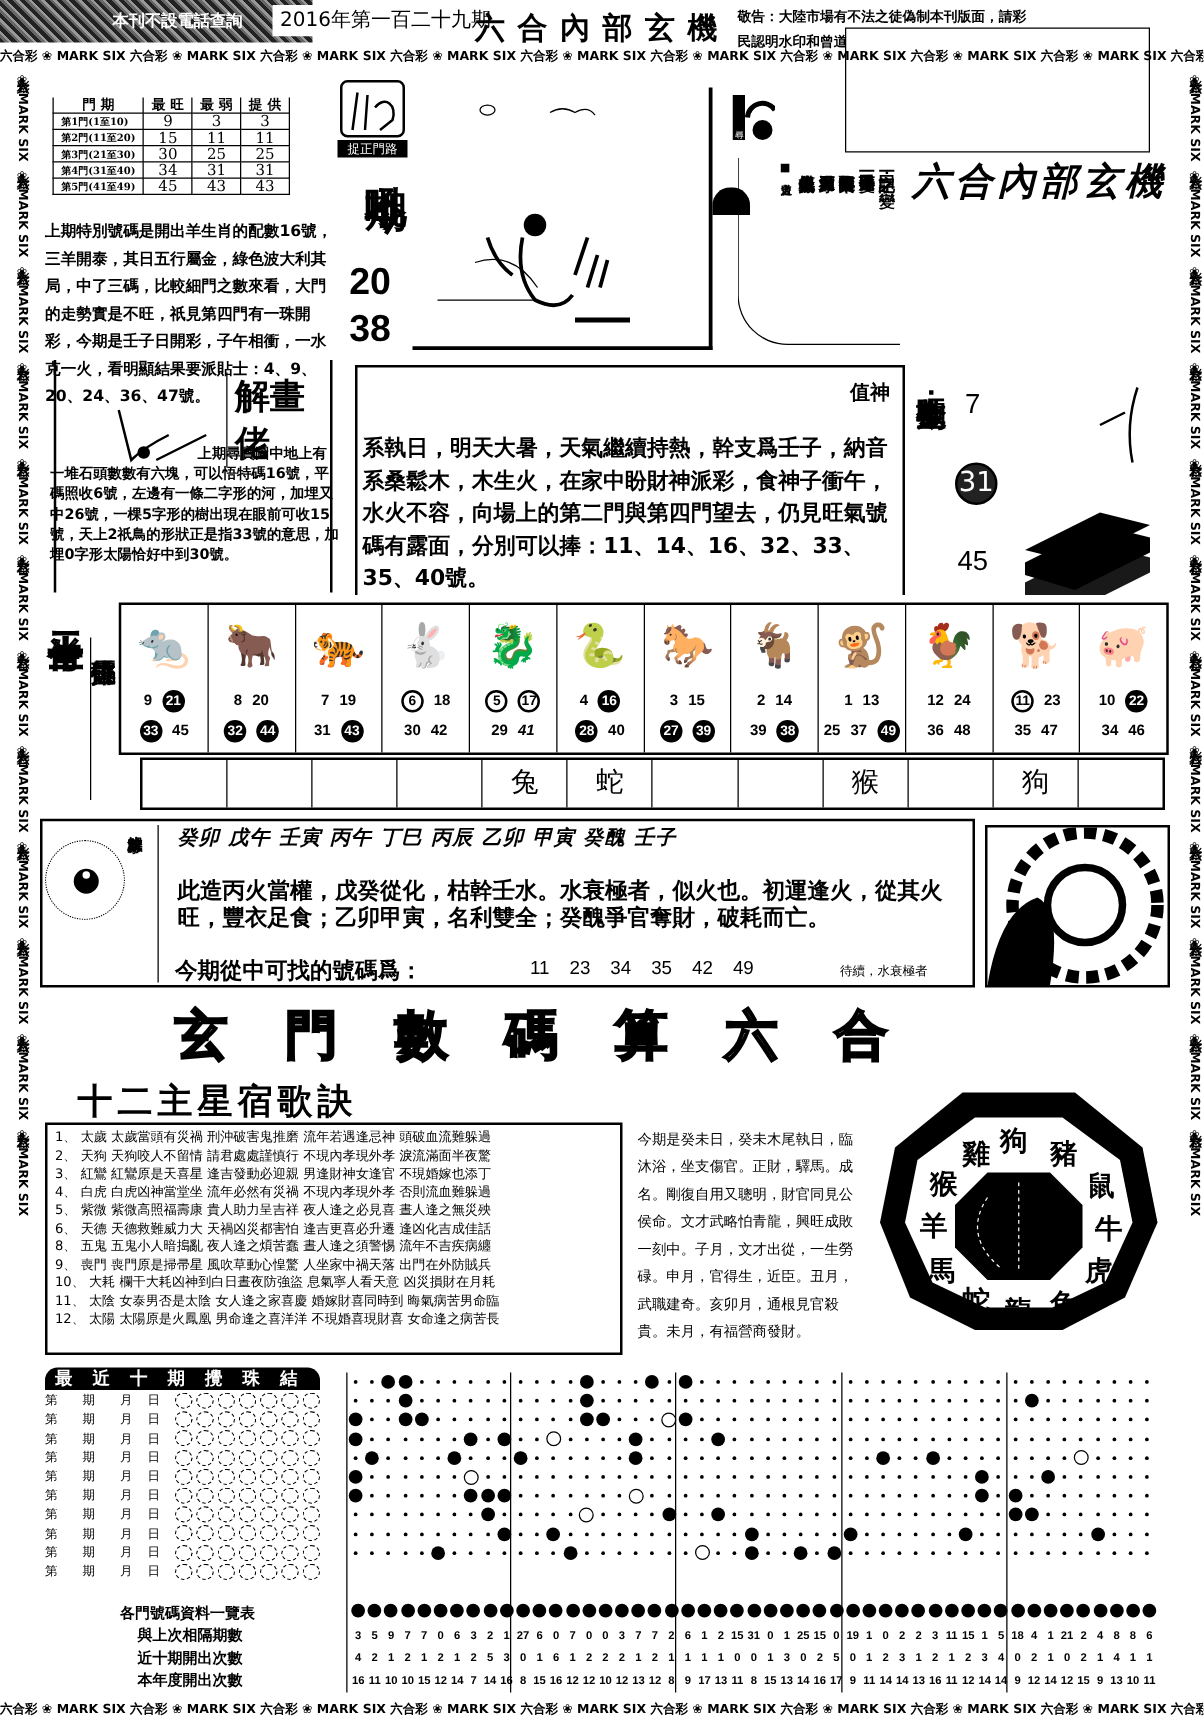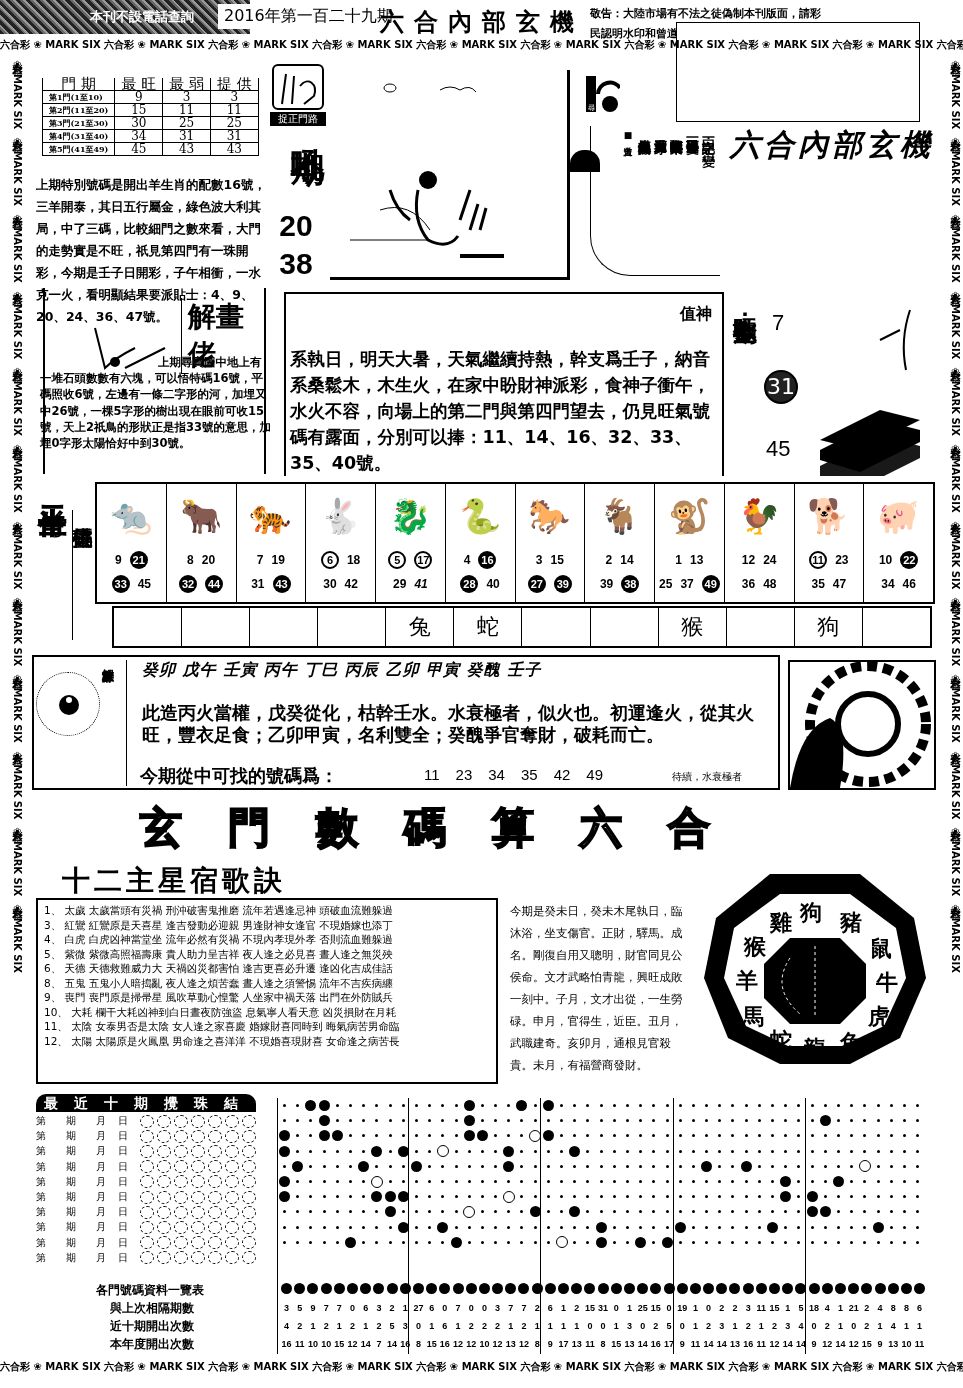--- a/index.html
+++ b/index.html
@@ -11,21 +11,21 @@
   .side-strip.left { left:2px; }
   .side-strip.right { left:940px; }
   .header-dark { position:absolute; left:0; top:0; width:250px; height:34px; background: repeating-linear-gradient(45deg,#222 0 3px,#666 3px 5px,#999 5px 7px); }
   .header-dark .lbl { position:absolute; left:90px; top:8px; color:#fff; font-size:13px; font-weight:bold; }
   .issue { position:absolute; left:218px; top:4px; font-size:16px; background:#fff; padding:2px 6px; }
   .main-title { position:absolute; left:380px; top:6px; font-size:24px; font-weight:bold; letter-spacing:10px; }
   .warn { position:absolute; left:590px; top:4px; font-size:11px; line-height:20px; font-weight:bold; width:240px; }
   .whitebox { position:absolute; left:676px; top:22px; width:244px; height:100px; background:#fff; border:1px solid #000; }
   table.gate { position:absolute; left:42px; top:78px; border-collapse:collapse; font-size:13px; }
   table.gate td, table.gate th { border:1px solid #000; padding:0 6px; height:12px; line-height:12px; text-align:center; font-family:"DejaVu Serif", serif; font-size:12px; }
-  table.gate th { font-weight:normal; font-size:15px; border-top:none; }
+  table.gate th { font-weight:bold; font-size:11px; border-top:none; }
   table.gate td.gl { font-size:8px; font-weight:bold; text-align:left; background:#fff; }
   .para { position:absolute; font-weight:bold; font-size:13px; line-height:20px;margin-top:20px; }
   .big-v { position:absolute; font-weight:bold; font-size:34px; line-height:36px; font-family:"Liberation Sans", sans-serif; text-align:center; }
   .frame { position:absolute; border:2px solid #000; }
   .sketch { stroke:#000; fill:none; }
   .zodiac-grid { position:absolute; left:95px; top:482px; width:840px; height:122px; border:2px solid #000; display:flex; }
   .zcell { flex:1; border-right:1px solid #000; display:flex; flex-direction:column; align-items:center; }
   .zcell:last-child { border-right:none; }
   .zimg { height:64px; width:100%; display:flex; align-items:center; justify-content:center; font-size:34px; }
   .znums { font-size:12px; font-weight:bold; line-height:24px; text-align:center; font-family:"Liberation Sans", sans-serif; }
@@ -278,20 +278,21 @@
       <circle cx="78" cy="62" r="30" fill="none" stroke="#000" stroke-width="6"></circle>
       <path d="M0 126 q10 -60 40 -70 q20 10 10 70 z" fill="#000"></path>
     </svg>
 </div>
 
 <div class="abs" style="left:140px;top:800px;width:640px;font-size:42px;letter-spacing:46px;color:#fff;-webkit-text-stroke:2px #000;font-weight:bold;">玄門數碼算六合</div>
 
 <div class="abs" style="left:62px;top:862px;font-size:28px;font-weight:bold;letter-spacing:4px;font-family:'DejaVu Serif',serif;">十二主星宿歌訣</div>
 <div class="stars-box" id="stars">
     <div>1、 太歲 太歲當頭有災禍 刑沖破害鬼推磨 流年若遇逢忌神 頭破血流難躲過</div>
+    <div>2、 天狗 天狗咬人不留情 請君處處謹慎行 不現內孝現外孝 淚流滿面半夜驚</div>
     <div>3、 紅鸞 紅鸞原是天喜星 逢吉發動必迎親 男逢財神女逢官 不現婚嫁也添丁</div>
     <div>4、 白虎 白虎凶神當堂坐 流年必然有災禍 不現內孝現外孝 否則流血難躲過</div>
     <div>5、 紫微 紫微高照福壽康 貴人助力呈吉祥 夜人逢之必見喜 晝人逢之無災殃</div>
     <div>6、 天德 天德救難威力大 天禍凶災都害怕 逢吉更喜必升遷 逢凶化吉成佳話</div>
     <div>8、 五鬼 五鬼小人暗搗亂 夜人逢之煩苦蠢 晝人逢之須警惕 流年不吉疾病纏</div>
     <div>9、 喪門 喪門原是掃帚星 風吹草動心惶驚 人坐家中禍天落 出門在外防賊兵</div>
     <div>10、 大耗 欄干大耗凶神到白日晝夜防強盜 息氣寧人看天意 凶災損財在月耗</div>
     <div>11、 太陰 女泰男否是太陰 女人逢之家喜慶 婚嫁財喜同時到 晦氣病苦男命臨</div>
     <div>12、 太陽 太陽原是火鳳凰 男命逢之喜洋洋 不現婚喜現財喜 女命逢之病苦長</div>
   </div>

